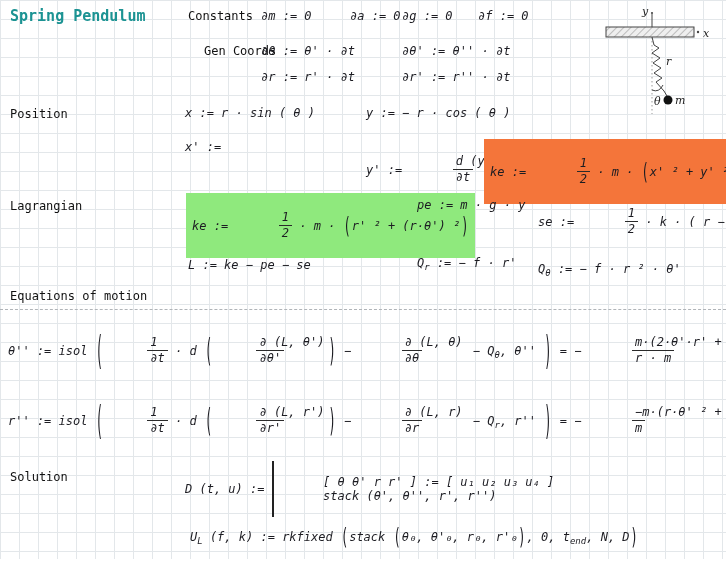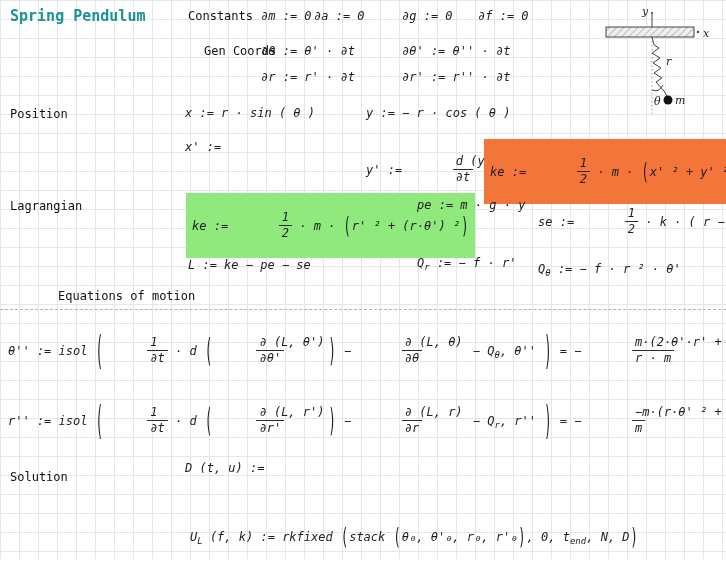--- a/index.html
+++ b/index.html
@@ -46,21 +46,21 @@
 </style>
 </head>
 <body>
 
 <div id="page">
 
   <div class="title">Spring Pendulum</div>
 
   <div class="lbl" style="left:188px; top:9px;">Constants</div>
   <div class="eq" style="left:261px; top:9px;"><span>∂m := 0</span></div>
-  <div class="eq" style="left:314px; top:9px;"><span>∂a := 0</span></div>
+  <div class="eq" style="left:350px; top:9px;"><span>∂a := 0</span></div>
   <div class="eq" style="left:402px; top:9px;justify-content:center;"><span>∂g := 0</span></div>
   <div class="eq" style="left:478px; top:9px;"><span>∂f := 0</span></div>
 
   <div class="lbl" style="left:188px; top:44px;margin-left:16px;">Gen Coords</div>
   <div class="eq" style="left:261px; top:44px;"><span>∂θ := θ' · ∂t</span></div>
   <div class="eq" style="left:402px; top:44px;"><span>∂θ' := θ'' · ∂t</span></div>
   <div class="eq" style="left:261px; top:70px;text-align:center;"><span>∂r := r' · ∂t</span></div>
   <div class="eq" style="left:402px; top:70px;"><span>∂r' := r'' · ∂t</span></div>
 
   <svg class="diagram" width="126" height="114" viewBox="0 0 126 114">
@@ -143,21 +143,21 @@
     <span>Q</span>
     <span class="sb">r</span>
     <span> := − f · r'</span>
   </div>
   <div class="eq" style="left:538px; top:262px;">
     <span>Q</span>
     <span class="sb">θ</span>
     <span> := − f · r ² · θ'</span>
   </div>
 
-  <div class="lbl" style="left:10px; top:289px;margin-left:48px;">Equations of motion</div>
+  <div class="lbl" style="left:10px; top:289px;">Equations of motion</div>
   <div class="pagebreak"></div>
 
   <div class="eq" style="left:8px; top:328px; height:46px;">
     <span>θ'' := isol </span>
     <span class="bpB">(</span>
     <span class="fr">
       <span class="n">1</span>
       <span class="d">∂t</span>
     </span>
     <span> · d </span>
@@ -210,20 +210,24 @@
     <span class="fr">
       <span class="n">−m·(r·θ' ² + g·cos(θ)) + (r−a)·k + f·r'</span>
       <span class="d">m</span>
     </span>
   </div>
 
   <div class="lbl" style="left:10px; top:470px;">Solution</div>
 
   <div class="eq" style="left:185px; top:461px;">
     <span>D (t, u) := </span>
+    <span class="prog">
+      <span class="prow">[ θ θ' r r' ] := [ u₁ u₂ u₃ u₄ ]</span>
+      <span class="prow">stack (θ', θ'', r', r'')</span>
+    </span>
   </div>
 
   <div class="eq" style="left:190px; top:530px;">
     <span>U</span>
     <span class="sb">L</span>
     <span> (f, k) := rkfixed </span>
     <span class="bp">(</span>
     <span>stack </span>
     <span class="bp">(</span>
     <span>θ₀, θ'₀, r₀, r'₀</span>

